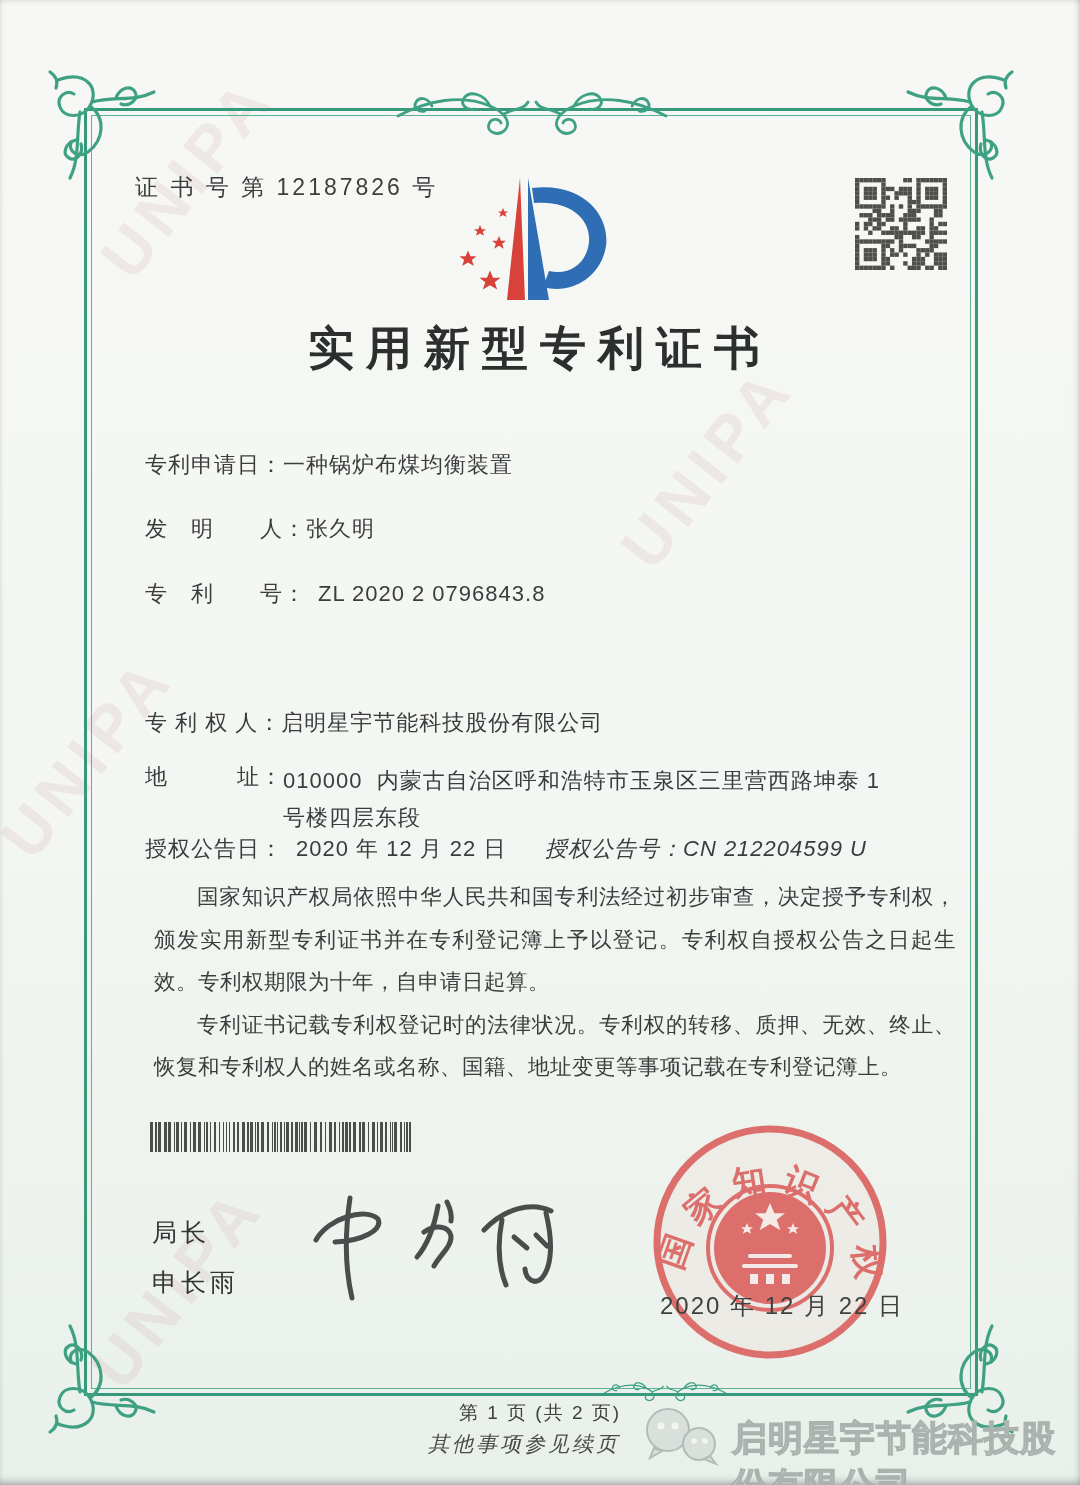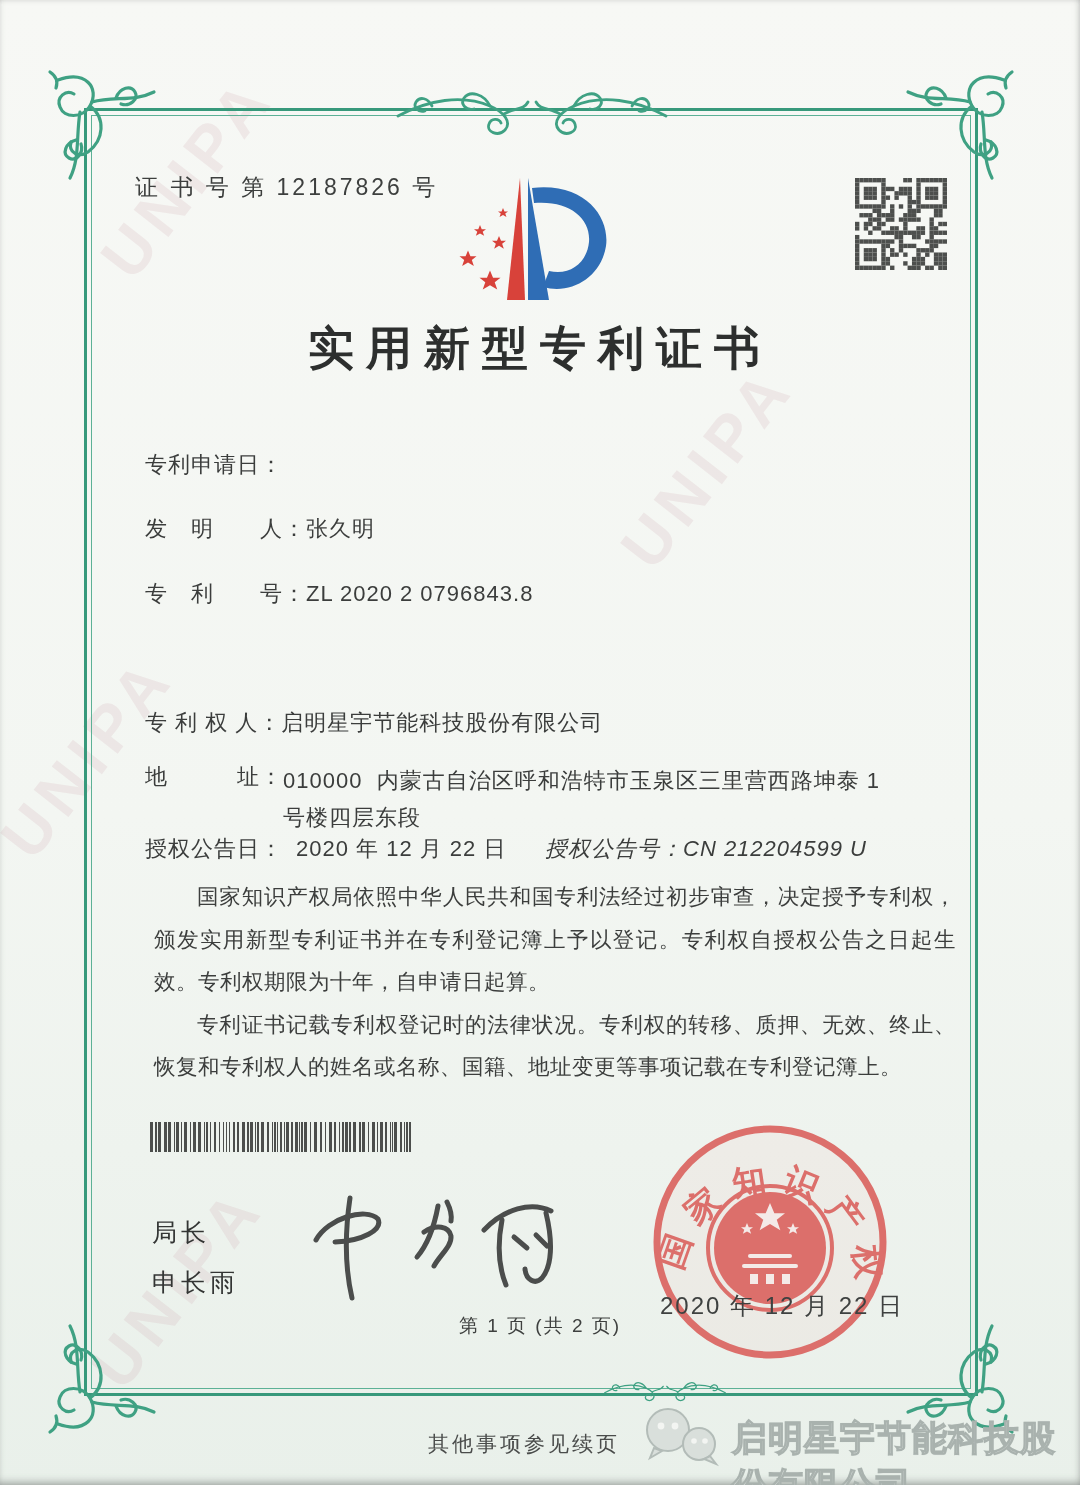--- a/index.html
+++ b/index.html
@@ -31,22 +31,22 @@
   
   #barcode{position:absolute;left:150px;top:1122px;width:274px;height:30px;display:flex;align-items:stretch;}
   #barcode span{display:block;background:#4c4e4c;height:100%;}
   
   .signer-title{position:absolute;left:152px;top:1216px;font-size:25px;color:#333534;letter-spacing:4px;}
   .signer-name{position:absolute;left:152px;top:1266px;font-size:25px;color:#333534;letter-spacing:4px;}
   
   .seal{position:absolute;left:650px;top:1122px;width:240px;height:240px;}
   .seal-date{position:absolute;left:660px;top:1290px;font-size:24px;color:#3e4140;letter-spacing:2px;z-index:5;}
   
-  .page-info{position:absolute;left:0;top:1313px;width:1080px;text-align:center;font-size:19px;color:#3e403f;letter-spacing:2px;}
-  .note{position:absolute;left:428px;top:1430px;font-size:21px;color:#4a4c4b;letter-spacing:3px;}
+  .page-info{position:absolute;left:0;top:1400px;width:1080px;text-align:center;font-size:19px;color:#3e403f;letter-spacing:2px;}
+  .note{position:absolute;left:428px;top:1430px;font-size:21px;font-style:italic;color:#4a4c4b;letter-spacing:3px;}
   .company-wm{position:absolute;left:732px;top:1415px;font-size:35px;font-weight:bold;letter-spacing:1px;
               color:#e3e8e5;-webkit-text-stroke:1.2px #a9b2ae;text-shadow:0 0 1px #a9b2ae;}
   .wm-icon{position:absolute;left:636px;top:1404px;}
   svg{display:block;}
 </style>
 </head>
 <body>
 
 <div class="page">
 
@@ -364,26 +364,27 @@
       <rect x="16" y="20" width="1" height="1" fill="#4d4f4d"></rect>
       <rect x="17" y="20" width="1" height="1" fill="#4d4f4d"></rect>
       <rect x="19" y="20" width="1" height="1" fill="#4d4f4d"></rect>
       <rect x="20" y="20" width="1" height="1" fill="#4d4f4d"></rect>
     </svg>
 
   <div class="title">实用新型专利证书</div>
 
   <div class="row" style="top:450px;">
     <span class="lbl">专利申请日：</span>
+    <span class="val">一种锅炉布煤均衡装置</span>
   </div>
   <div class="row" style="top:514px;">
     <span class="lbl">发　明　　人：</span>
     <span class="val">张久明</span>
   </div>
-  <div class="row" style="top:579px;">
+  <div class="row" style="top:579px;gap:12px;">
     <span class="lbl">专　利　　号：</span>
     <span class="val">ZL 2020 2 0796843.8</span>
   </div>
   <div class="row" style="top:708px;">
     <span class="lbl">专 利 权 人：</span>
     <span class="val">启明星宇节能科技股份有限公司</span>
   </div>
   <div class="row addr" style="top:762px;">
     <span class="lbl">地　　　址：</span>
     <span class="val">010000  内蒙古自治区呼和浩特市玉泉区三里营西路坤泰 1 号楼四层东段</span>

